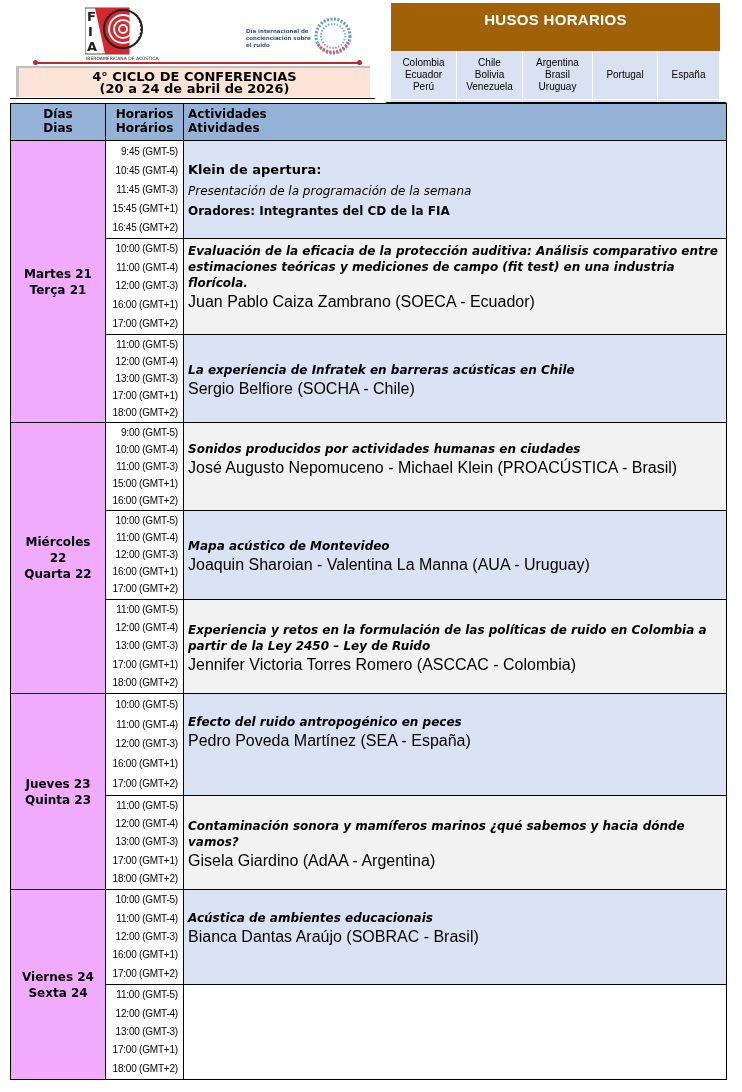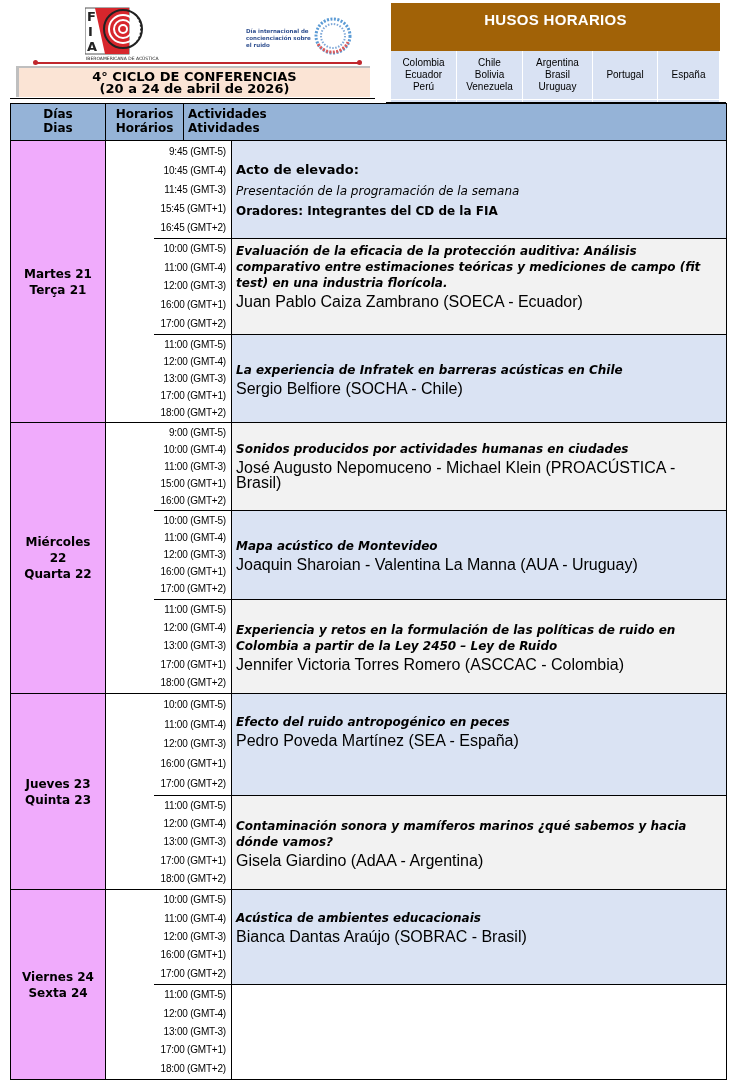--- a/index.html
+++ b/index.html
@@ -35,21 +35,21 @@
   .hdr > div { font-weight: bold; font-size: 12px; line-height: 14px; padding-top: 3px; }
   .c1 { width: 95px; border-right: 1px solid #000; text-align: center; }
   .c2 { width: 78px; border-right: 1px solid #000; text-align: center; }
   .c3 { flex: 1; padding-left: 4px; }
 
   .day { display: flex; border-bottom: 1px solid #000; }
   .day:last-child { border-bottom: none; }
   .day-label { width: 95px; border-right: 1px solid #000; display: flex; align-items: center; justify-content: center;
                text-align: center; font-weight: bold; font-size: 12px; line-height: 16px; background: #f0abfc; }
   .sessions { flex: 1; display: flex; flex-direction: column; }
-  .session { display: flex; border-bottom: 1px solid #000; margin-left: 48px; }
+  .session { display: flex; border-bottom: 1px solid #000; }
   .session:last-child { border-bottom: none; }
   .times { width: 78px; border-right: 1px solid #000; background: #fff; display: flex; flex-direction: column;
            justify-content: space-around; padding: 1px 0; }
   .time { font-family: "Liberation Sans", sans-serif; font-size: 10px; text-align: right; padding-right: 5px; line-height: 12px; letter-spacing: -0.2px; }
   .act { flex: 1; padding: 0 6px 0 4px; display: flex; flex-direction: column; justify-content: center; }
   .act.blue { background: #dae3f3; }
   .act.gray { background: #f2f2f2; }
   .title { font-style: italic; font-weight: bold; font-size: 12px; line-height: 16px; }
   .speaker { font-family: "Liberation Sans", sans-serif; font-size: 16px; line-height: 15px; margin-top: 3px; }
   .bold-line { font-weight: bold; font-size: 12px; line-height: 16px; }
@@ -159,21 +159,21 @@
     <div class="sessions">
       <div class="session" style="height:98px">
         <div class="times">
           <div class="time">9:45 (GMT-5)</div>
           <div class="time">10:45 (GMT-4)</div>
           <div class="time">11:45 (GMT-3)</div>
           <div class="time">15:45 (GMT+1)</div>
           <div class="time">16:45 (GMT+2)</div>
         </div>
         <div class="act blue">
-          <div class="opening-label">Acto de elevado:</div>
+          <div class="opening-label">Klein de apertura:</div>
           <div class="opening-sub">Presentación de la programación de la semana</div>
           <div class="bold-line">Oradores: Integrantes del CD de la FIA</div>
         </div>
       </div>
       <div class="session" style="height:96px">
         <div class="times">
           <div class="time">10:00 (GMT-5)</div>
           <div class="time">11:00 (GMT-4)</div>
           <div class="time">12:00 (GMT-3)</div>
           <div class="time">16:00 (GMT+1)</div>

